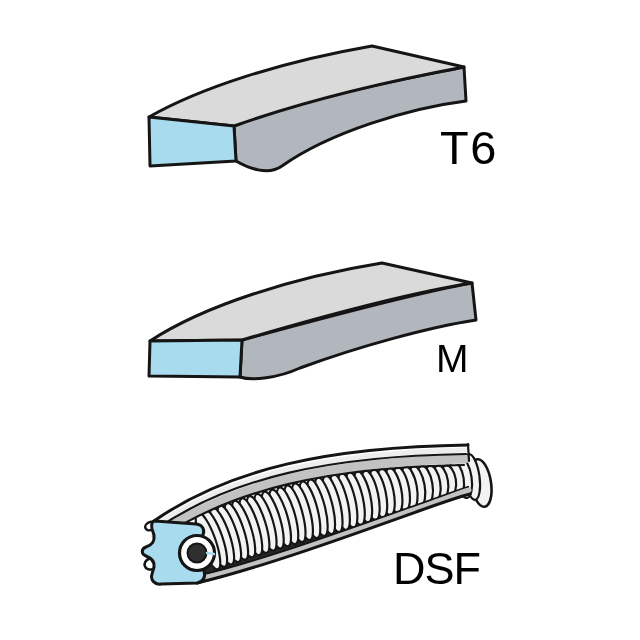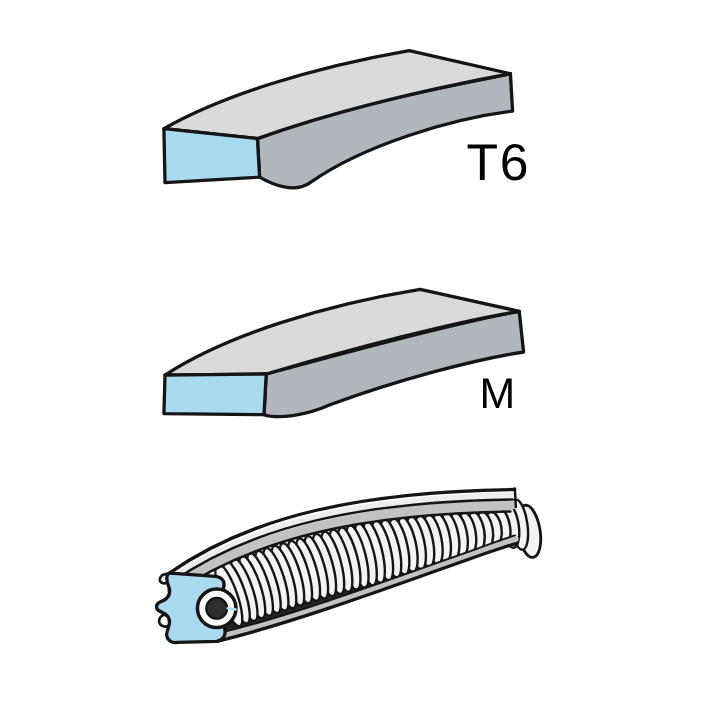--- a/index.html
+++ b/index.html
@@ -15,21 +15,21 @@
   .strip-light{fill:none;stroke:var(--rail_light);stroke-width:5;stroke-linecap:round;}
   .strip-gray{fill:none;stroke:var(--rail_gray);stroke-width:9;stroke-linecap:round;}
   .strip-gray-thin{fill:none;stroke:var(--rail_gray);stroke-width:5;stroke-linecap:round;}
   .coil-dark{fill:var(--coil_dark);stroke:none;}
   [data-name="dsf-spring-coils"] ellipse{fill:var(--coil_fill);stroke:var(--outline);stroke-width:2.2;}
   .rail-oval{fill:#ffffff;stroke:var(--outline);stroke-width:2.5;}
   .spring-face-outer{fill:#ffffff;stroke:var(--outline);stroke-width:3.2;}
   .spring-face-core{fill:var(--circle_core);stroke:var(--outline);stroke-width:2;}
   .blue-tick{fill:none;stroke:var(--cross_section_blue);stroke-width:2.5;stroke-linecap:round;}
   .ring-label{position:absolute;line-height:1;color:var(--label_text);white-space:nowrap;}
-  .label-t6{left:424px;top:124px;font-size:47px;letter-spacing:1.5px;}
+  .label-t6{left:440px;top:124px;font-size:47px;letter-spacing:1.5px;}
   .label-m{left:436px;top:339px;font-size:39px;}
   .label-dsf{left:393px;top:546px;font-size:45px;letter-spacing:-1px;}
 </style>
 </head>
 <body>
 
 <div class="canvas" data-name="piston-ring-set-diagram">
 
   <svg viewBox="0 0 640 640" data-name="ring-illustrations">
     <defs>
@@ -111,13 +111,14 @@
       <ellipse class="rail-oval" data-name="dsf-bottom-rail-end-oval" cx="151" cy="564" rx="6.5" ry="5.5" transform="rotate(-18 151 564)"></ellipse>
       <path class="face-blue" data-name="dsf-cross-section-profile" d="M155,521 L196,524 C203,525 205,530 203,535 L200,546 C199,552 199,557 201,562 L204,571 C206,577 203,582 197,583 L161,584 C155,585 150,580 152,574 L154,567 C155,561 151,558 146,556 C141,554 141,549 146,547 C152,545 155,541 154,535 L152,529 C151,524 152,521 155,521 Z"></path>
       <circle class="spring-face-outer" data-name="dsf-spring-cross-section" cx="197" cy="553" r="17.5"></circle>
       <circle class="spring-face-core" data-name="dsf-spring-core" cx="197" cy="553" r="9.5"></circle>
       <path class="blue-tick" data-name="dsf-spring-core-tick" d="M207,553 L214,554"></path>
     </g>
   </svg>
 
   <div class="ring-label label-t6" data-name="ring-label-t6">T6</div>
   <div class="ring-label label-m" data-name="ring-label-m">M</div>
+  <div class="ring-label label-dsf" data-name="ring-label-dsf">DSF</div>
 </div>
 
 </body></html>

